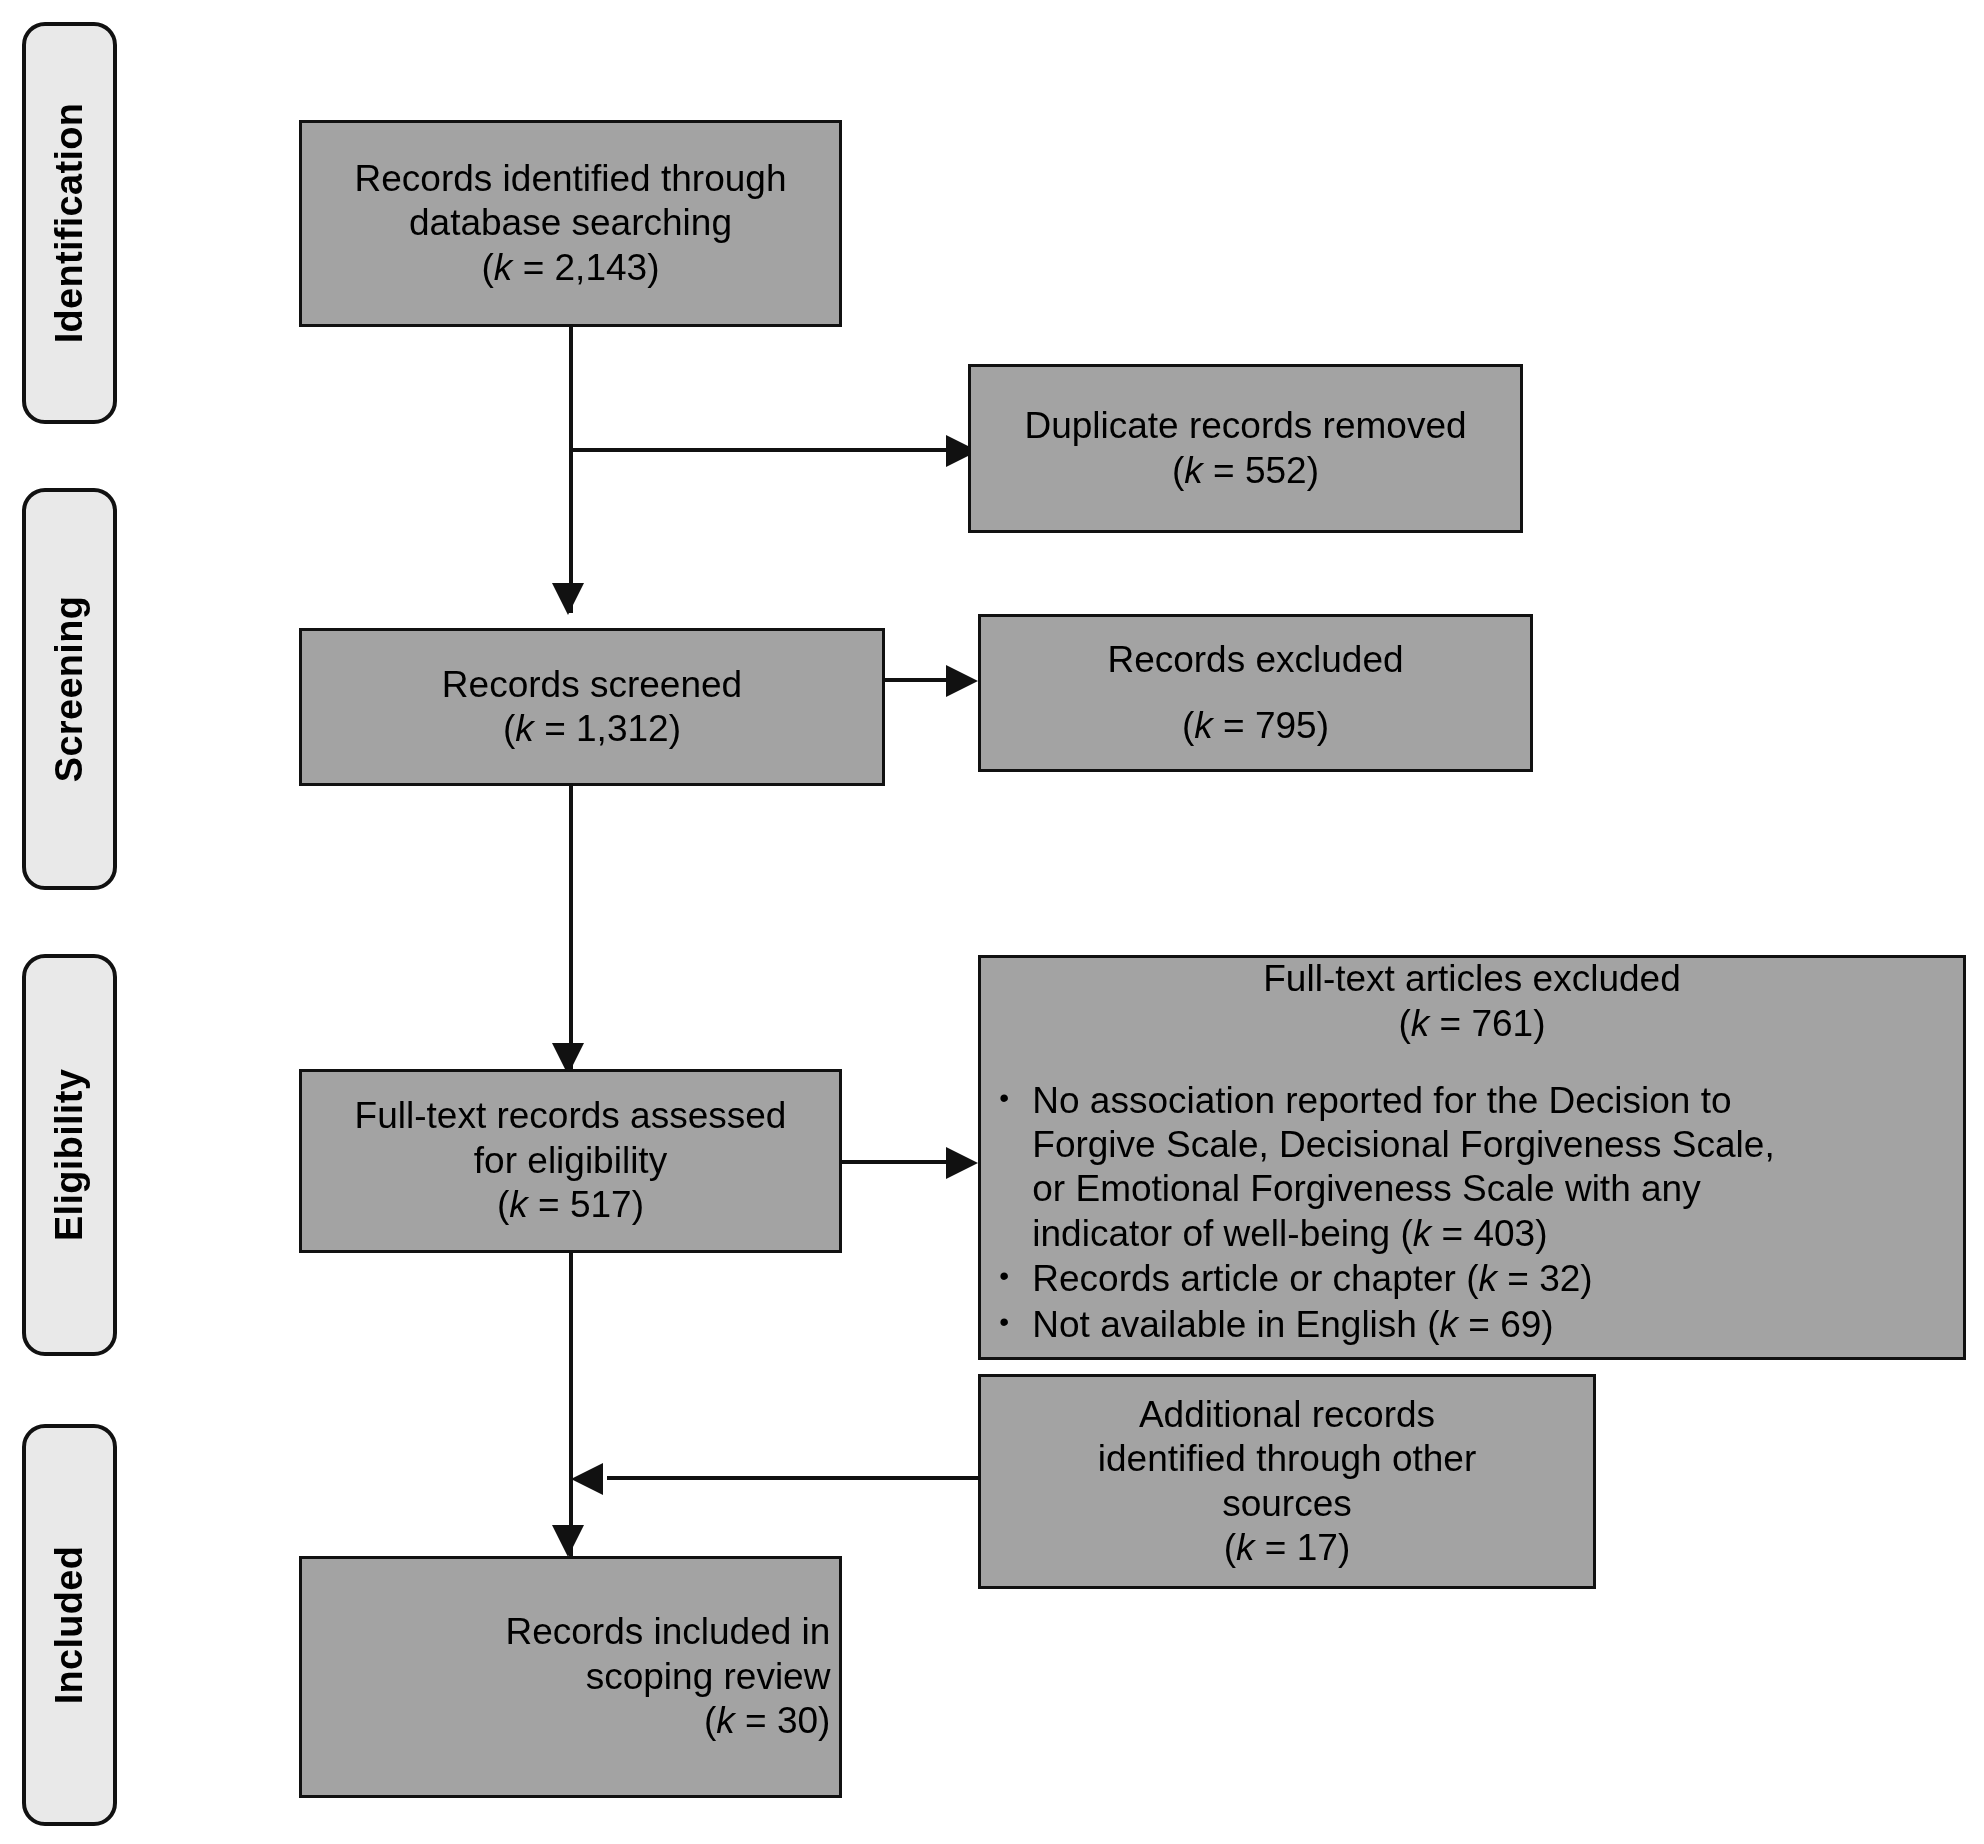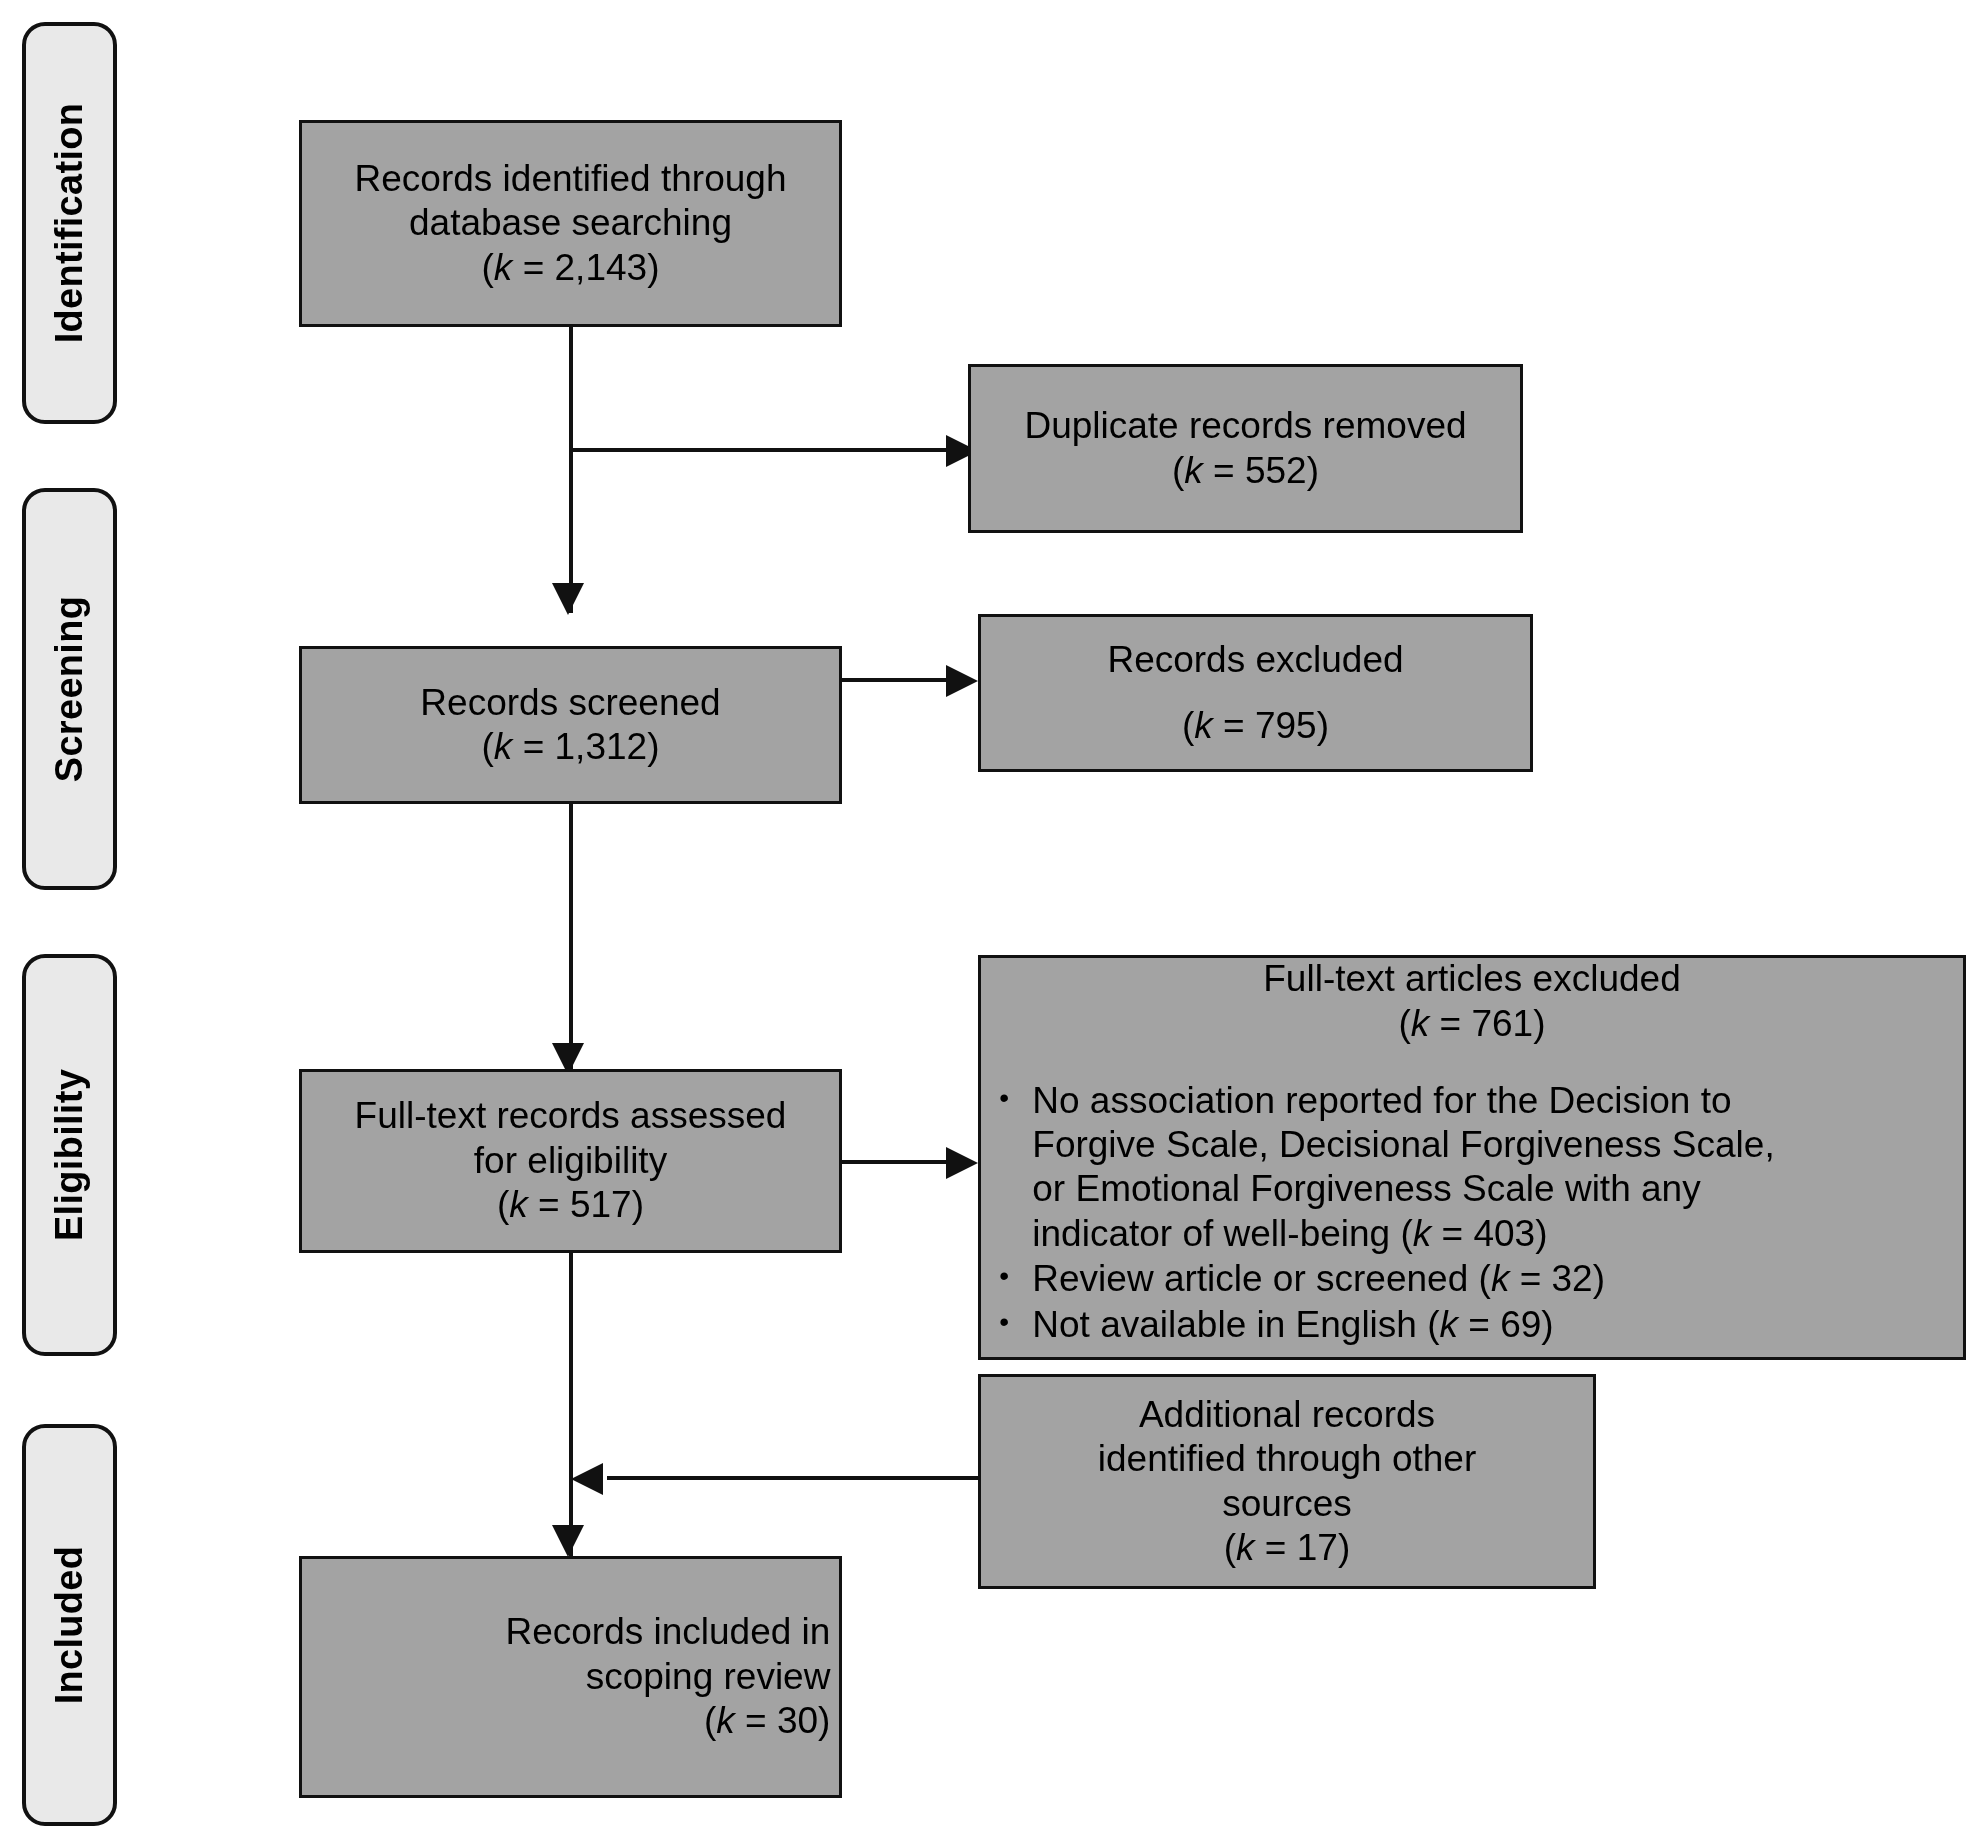--- a/index.html
+++ b/index.html
@@ -168,21 +168,21 @@
     <span class="ln">Records identified through</span>
     <span class="ln">database searching</span>
     <span class="ln">(<span class="kital">k</span><span> = </span><span>2,143</span>)</span>
   </div>
 
   <div class="pbox" style="left:968px; top:364px; width:555px; height:169px;">
     <span class="ln">Duplicate records removed</span>
     <span class="ln">(<span class="kital">k</span><span> = </span><span>552</span>)</span>
   </div>
 
-  <div class="pbox" style="left:299px; top:646px; width:543px; height:158px;">
+  <div class="pbox" style="left:299px; top:628px; width:586px; height:158px;">
     <span class="ln">Records screened</span>
     <span class="ln">(<span class="kital">k</span><span> = </span><span>1,312</span>)</span>
   </div>
 
   <div class="pbox" style="left:978px; top:614px; width:555px; height:158px;gap:21px;">
     <span class="ln">Records excluded</span>
     <span class="ln">(<span class="kital">k</span><span> = </span><span>795</span>)</span>
   </div>
 
   <div class="pbox" style="left:299px; top:1069px; width:543px; height:184px;">
@@ -199,21 +199,21 @@
     <ul>
       <li>
         <span class="bullet">•</span>
         <span class="ln">No association reported for the Decision to</span>
         <span class="ln">Forgive Scale, Decisional Forgiveness Scale,</span>
         <span class="ln">or Emotional Forgiveness Scale with any</span>
         <span class="ln"><span>indicator of well-being</span> (<span class="kital">k</span><span> = </span><span>403</span>)</span>
       </li>
       <li>
         <span class="bullet">•</span>
-        <span class="ln"><span>Review article or screened</span> (<span class="kital">k</span><span> = </span><span>32</span>)</span>
+        <span class="ln"><span>Records article or chapter</span> (<span class="kital">k</span><span> = </span><span>32</span>)</span>
       </li>
       <li>
         <span class="bullet">•</span>
         <span class="ln"><span>Not available in English</span> (<span class="kital">k</span><span> = </span><span>69</span>)</span>
       </li>
     </ul>
   </div>
 
   <div class="pbox" style="left:978px; top:1374px; width:618px; height:215px;">
     <span class="ln">Additional records</span>

